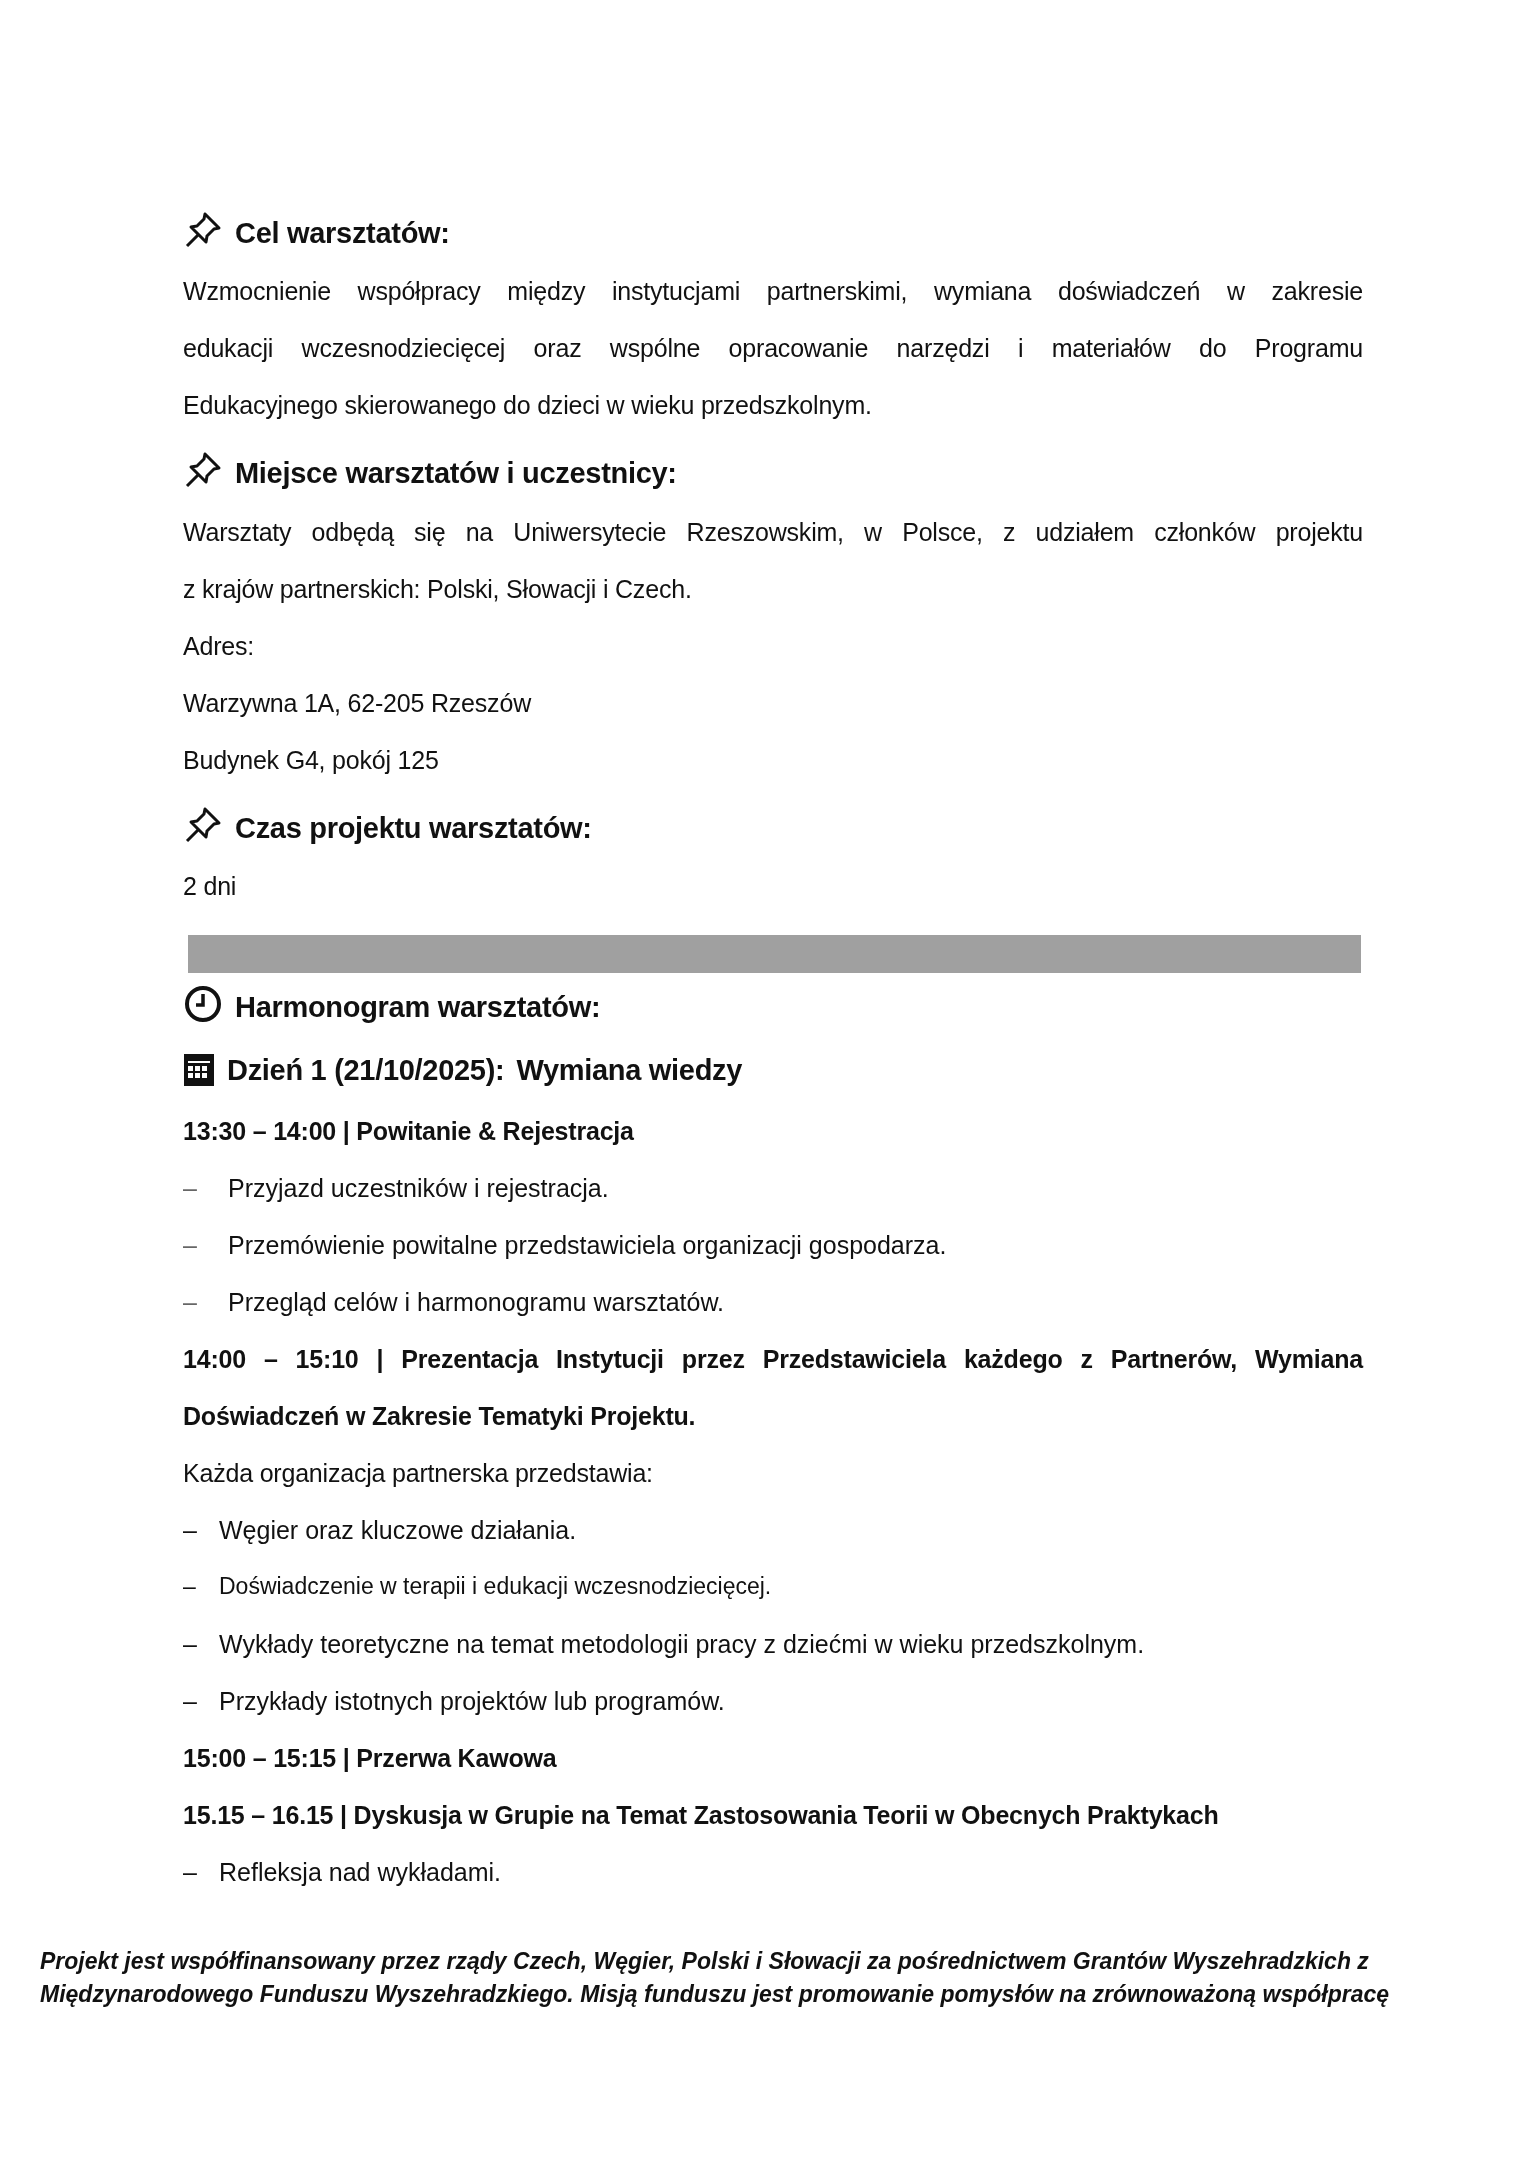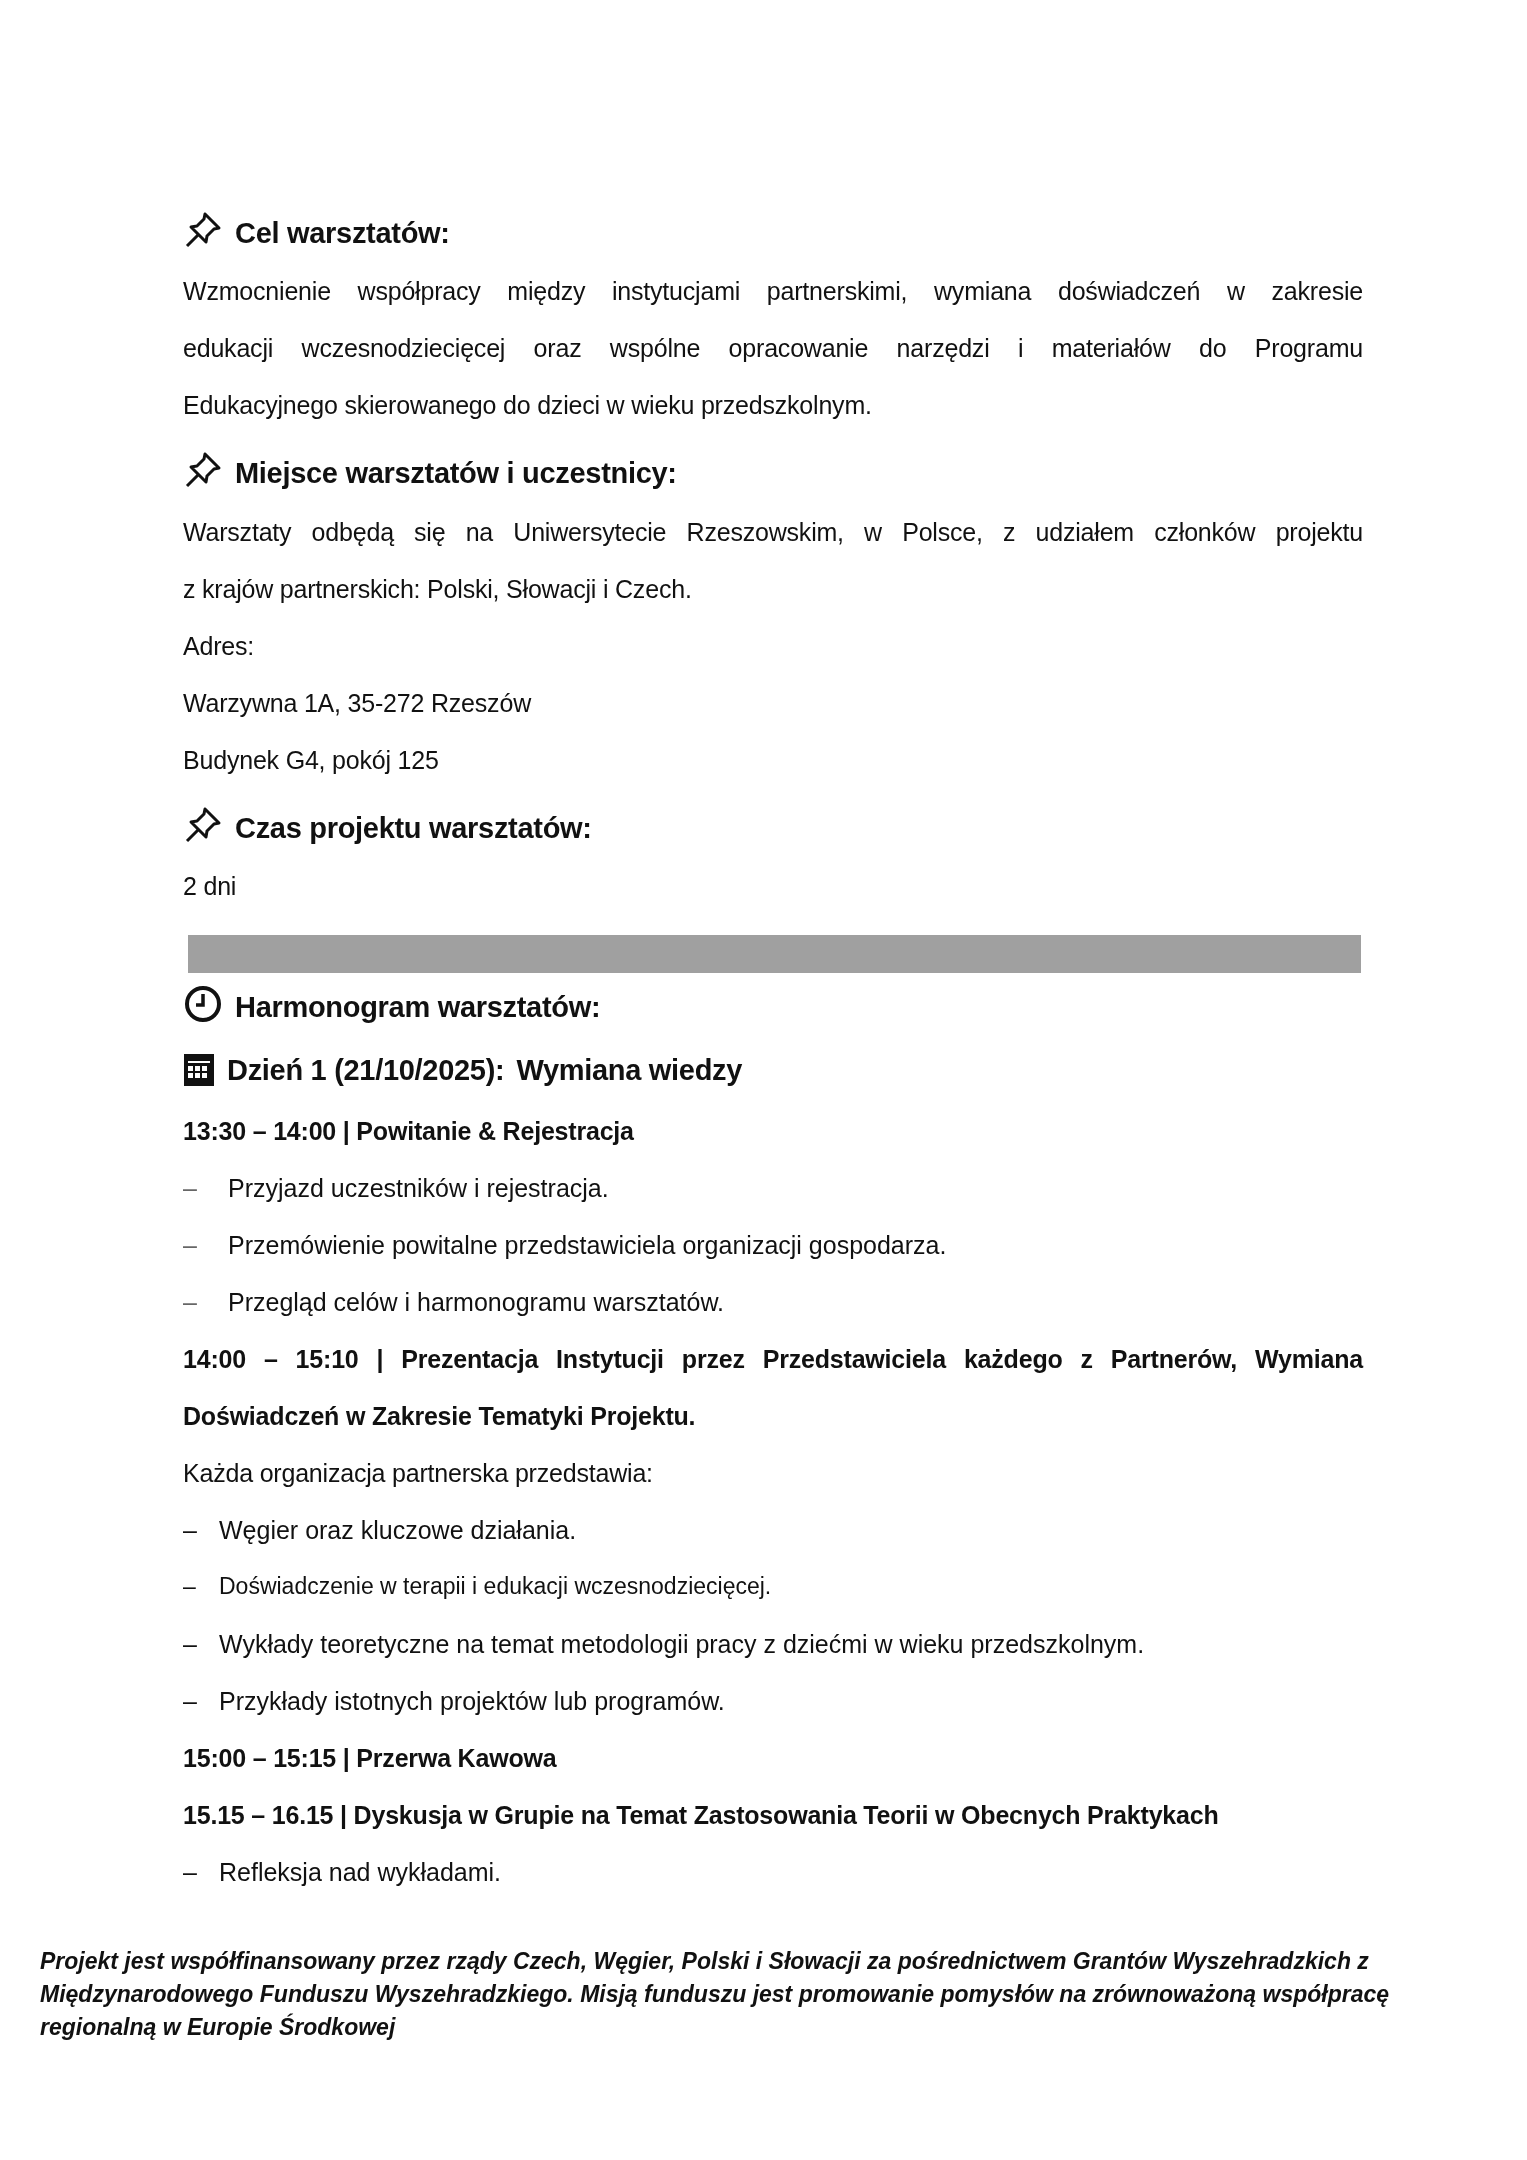--- a/index.html
+++ b/index.html
@@ -42,21 +42,21 @@
         <g fill="none" stroke="#111" stroke-width="3" stroke-linejoin="round">
           <path d="M22 4 L36 18 L31 19 L24 26 L23 32 L8 17 L14 16 L21 9 Z"></path>
           <path d="M15 25 L4 36"></path>
         </g>
       </svg>
     <span>Miejsce warsztatów i uczestnicy:</span>
   </div>
   <div class="p just" style="top:518px">Warsztaty odbędą się na Uniwersytecie Rzeszowskim, w Polsce, z udziałem członków projektu</div>
   <div class="p" style="top:575px">z krajów partnerskich: Polski, Słowacji i Czech.</div>
   <div class="p" style="top:632px">Adres:</div>
-  <div class="p" style="top:689px">Warzywna 1A, 35-272 Rzeszów</div>
+  <div class="p" style="top:689px">Warzywna 1A, 62-205 Rzeszów</div>
   <div class="p" style="top:746px">Budynek G4, pokój 125</div>
 
   <div class="h" style="top:805px">
     <svg class="icon" viewBox="0 0 40 40">
         <g fill="none" stroke="#111" stroke-width="3" stroke-linejoin="round">
           <path d="M22 4 L36 18 L31 19 L24 26 L23 32 L8 17 L14 16 L21 9 Z"></path>
           <path d="M15 25 L4 36"></path>
         </g>
       </svg>
     <span>Czas projektu warsztatów:</span>
@@ -127,14 +127,13 @@
   <div class="p b" style="top:1801px">15.15 – 16.15 | Dyskusja w Grupie na Temat Zastosowania Teorii w Obecnych Praktykach</div>
   <div class="bullet b2" style="top:1858px">
       <span class="dash">–</span>
       <span>Refleksja nad wykładami.</span>
     </div>
 </div>
 
 <div class="footer">
   <div>Projekt jest współfinansowany przez rządy Czech, Węgier, Polski i Słowacji za pośrednictwem Grantów Wyszehradzkich z</div>
   <div>Międzynarodowego Funduszu Wyszehradzkiego. Misją funduszu jest promowanie pomysłów na zrównoważoną współpracę</div>
-  <div>regionalną w Europie Środkowej</div>
 </div>
 
 </body></html>

